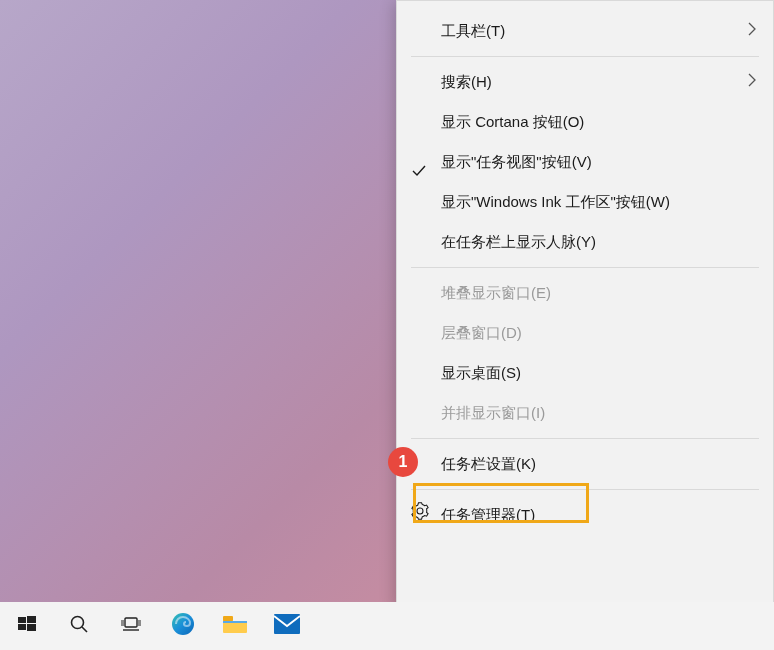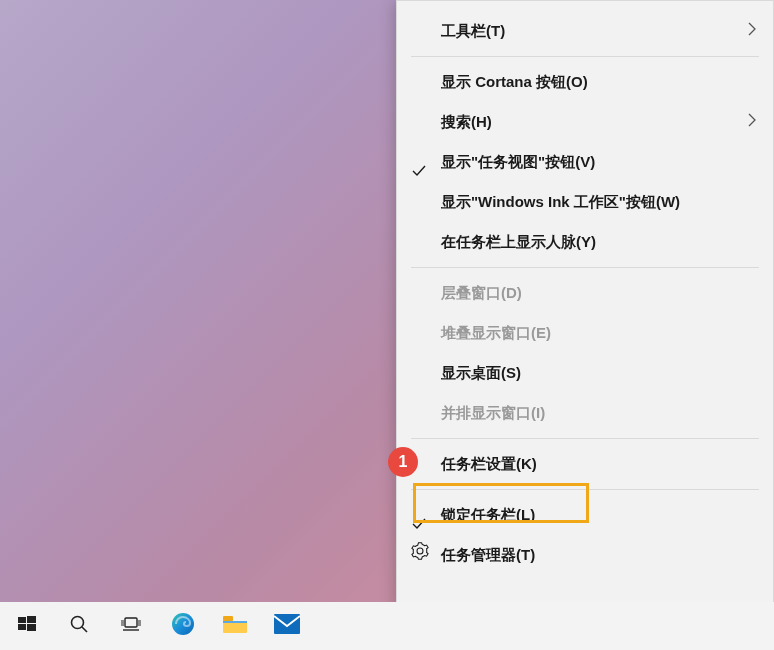--- a/index.html
+++ b/index.html
@@ -33,21 +33,20 @@
   .ctx-menu {
     position: absolute;
     right: 0;
     top: 0;
     width: 378px;
     height: 608px;
     background: #f2f2f2;
     border: 1px solid #d9d9d9;
     box-shadow: -2px 2px 14px rgba(0,0,0,0.20);
     padding: 10px 0 4px 0;
-    font-weight: bold;
   }
   .ctx-item {
     position: relative;
     height: 40px;
     line-height: 40px;
     font-size: 15px;
     color: #1a1a1a;
     padding-left: 44px;
     padding-right: 18px;
     cursor: pointer;
@@ -108,81 +107,73 @@
       <span class="ctx-arrow">
         <svg width="10" height="14" viewBox="0 0 10 14">
             <path d="M2 1 L8 7 L2 13" stroke="#555" stroke-width="1.3" fill="none"></path>
           </svg>
       </span>
     </div>
 
     <div class="ctx-sep"></div>
 
     <div class="ctx-item">
-      <span>显示 Cortana 按钮(O)</span>
-    </div>
-
-    <div class="ctx-item">
       <span>搜索(H)</span>
       <span class="ctx-arrow">
         <svg width="10" height="14" viewBox="0 0 10 14">
             <path d="M2 1 L8 7 L2 13" stroke="#555" stroke-width="1.3" fill="none"></path>
           </svg>
       </span>
     </div>
 
     <div class="ctx-item">
+      <span>显示 Cortana 按钮(O)</span>
+    </div>
+
+    <div class="ctx-item">
       <span class="ctx-check">
         <svg width="16" height="16" viewBox="0 0 16 16">
             <path d="M2 8 L6 12 L14 3" stroke="#1a1a1a" stroke-width="1.4" fill="none"></path>
           </svg>
       </span>
       <span>显示"任务视图"按钮(V)</span>
     </div>
 
 
     <div class="ctx-item">
       <span>显示"Windows Ink 工作区"按钮(W)</span>
     </div>
 
     <div class="ctx-item">
       <span>在任务栏上显示人脉(Y)</span>
     </div>
 
     <div class="ctx-sep"></div>
 
     <div class="ctx-item disabled">
+      <span>堆叠显示窗口(E)</span>
+    </div>
+    <div class="ctx-item disabled">
       <span>层叠窗口(D)</span>
-    </div>
-    <div class="ctx-item disabled">
-      <span>堆叠显示窗口(E)</span>
     </div>
     <div class="ctx-item">
       <span>显示桌面(S)</span>
     </div>
     <div class="ctx-item disabled">
       <span>并排显示窗口(I)</span>
     </div>
 
     <div class="ctx-sep"></div>
 
     <div class="ctx-item">
       <span>任务栏设置(K)</span>
     </div>
 
     <div class="ctx-sep"></div>
 
-    <div class="ctx-item">
-      <span class="ctx-check">
-        <svg width="16" height="16" viewBox="0 0 16 16">
-            <path d="M2 8 L6 12 L14 3" stroke="#1a1a1a" stroke-width="1.4" fill="none"></path>
-          </svg>
-      </span>
-      <span>锁定任务栏(L)</span>
-    </div>
 
     <div class="ctx-item">
       <span class="ctx-gear">
         <svg width="18" height="18" viewBox="0 0 24 24">
             <path fill="none" stroke="#1a1a1a" stroke-width="1.4" d="M12 8a4 4 0 100 8 4 4 0 000-8zm9 4c0 .7-.1 1.3-.2 1.9l2 1.6-2 3.4-2.4-.9c-1 .8-2.1 1.4-3.3 1.7L14 23h-4l-1.1-2.3c-1.2-.3-2.3-.9-3.3-1.7l-2.4.9-2-3.4 2-1.6C3.1 13.3 3 12.7 3 12s.1-1.3.2-1.9l-2-1.6 2-3.4 2.4.9c1-.8 2.1-1.4 3.3-1.7L10 1h4l1.1 2.3c1.2.3 2.3.9 3.3 1.7l2.4-.9 2 3.4-2 1.6c.1.6.2 1.2.2 1.9z"></path>
           </svg>
       </span>
       <span>任务管理器(T)</span>
     </div>
 

